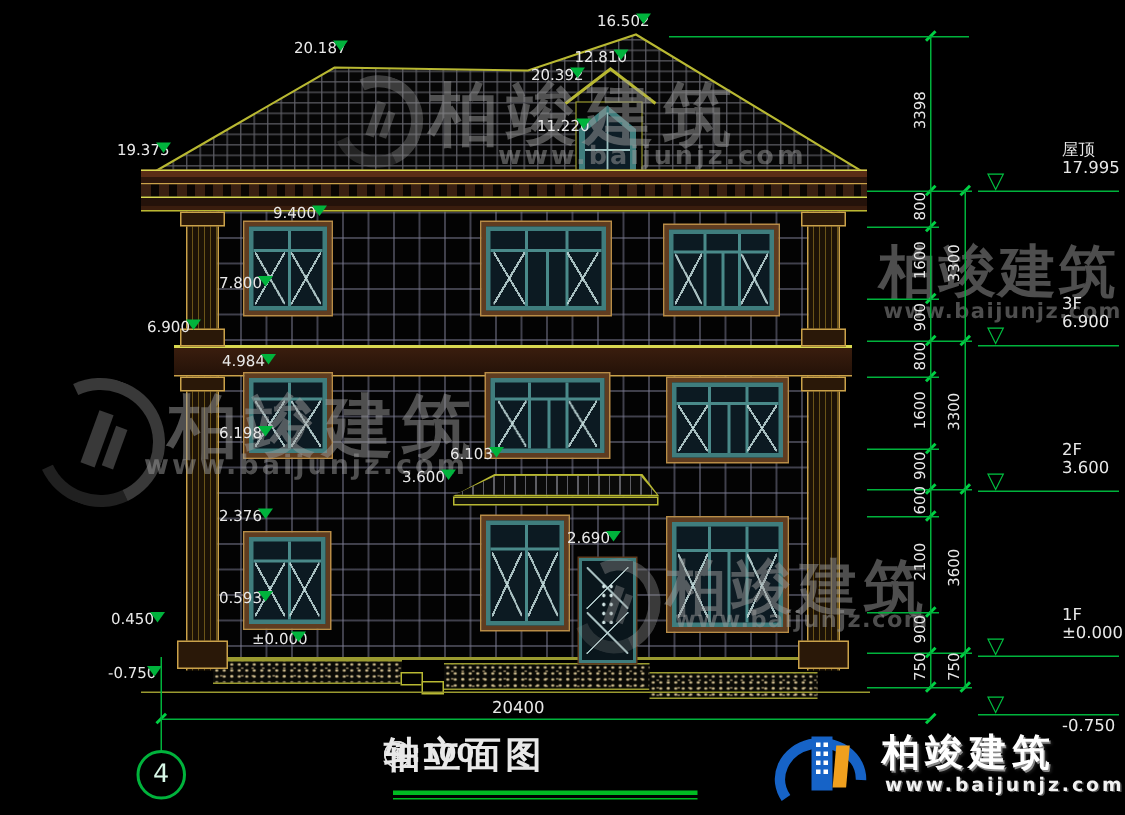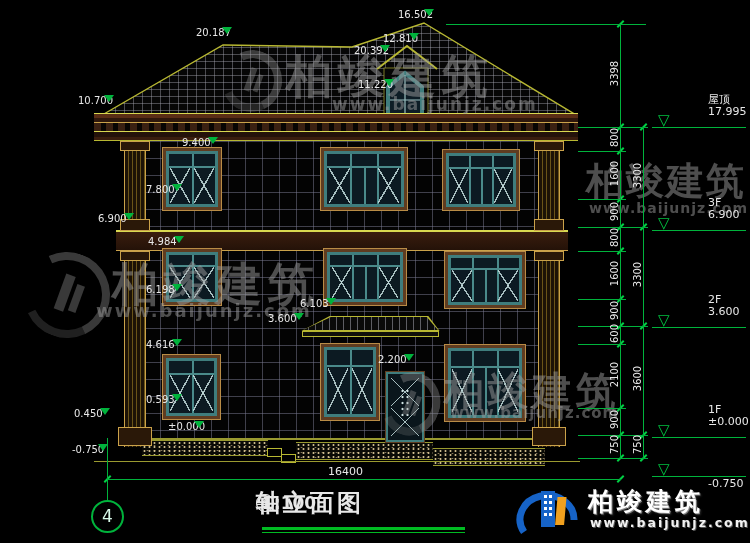--- a/index.html
+++ b/index.html
@@ -248,21 +248,21 @@
       <span class="mt">20.392</span>
       <i class="ml"></i>
       <b class="mtri"></b>
     </div>
   <div class="mk" style="left:358px;top:79px">
       <span class="mt">11.220</span>
       <i class="ml"></i>
       <b class="mtri"></b>
     </div>
   <div class="mk" style="left:78px;top:95px">
-      <span class="mt">10.700</span>
+      <span class="mt">19.375</span>
       <i class="ml"></i>
       <b class="mtri"></b>
     </div>
   <div class="mk" style="left:182px;top:137px">
       <span class="mt">9.400</span>
       <i class="ml"></i>
       <b class="mtri"></b>
     </div>
   <div class="mk" style="left:146px;top:184px">
       <span class="mt">7.800</span>
@@ -288,26 +288,26 @@
       <span class="mt">6.103</span>
       <i class="ml"></i>
       <b class="mtri"></b>
     </div>
   <div class="mk" style="left:268px;top:313px">
       <span class="mt">3.600</span>
       <i class="ml"></i>
       <b class="mtri"></b>
     </div>
   <div class="mk" style="left:146px;top:339px">
-      <span class="mt">4.616</span>
+      <span class="mt">2.376</span>
       <i class="ml"></i>
       <b class="mtri"></b>
     </div>
   <div class="mk" style="left:378px;top:354px">
-      <span class="mt">2.200</span>
+      <span class="mt">2.690</span>
       <i class="ml"></i>
       <b class="mtri"></b>
     </div>
   <div class="mk" style="left:146px;top:394px">
       <span class="mt">0.593</span>
       <i class="ml"></i>
       <b class="mtri"></b>
     </div>
   <div class="mk" style="left:74px;top:408px">
       <span class="mt">0.450</span>
@@ -408,21 +408,21 @@
   <div class="g" style="left:652px;top:476px;width:94px;height:1px;z-index:6"></div>
   <div class="htri" style="left:658px;top:462px">▽</div>
   <div class="rlab" style="left:676px;top:478px;width:64px">
     <span>-0.750</span>
   </div>
 
   <div class="gv" style="left:107px;top:438px;height:62px;z-index:6"></div>
   <div class="g" style="left:108px;top:479px;width:513px;height:1px;z-index:6"></div>
   <div class="tick" style="left:103px;top:478px"></div>
   <div class="tick" style="left:616px;top:478px"></div>
-  <div class="dimtxt" style="left:328px;top:465px">16400</div>
+  <div class="dimtxt" style="left:328px;top:465px">20400</div>
   <div class="bubble" style="left:91px;top:500px">4</div>
 
   <div class="title" style="left:256px;top:495px">
     <span class="circ">4</span>
     <span style="position:static;font-size:14px;">—</span>
     <span class="circ">1</span>
     <span class="tchars">轴立面图</span>
     <span class="tscale">1:100</span>
   </div>
   <div class="uline" style="left:262px;top:527px;width:203px;height:3px"></div>

